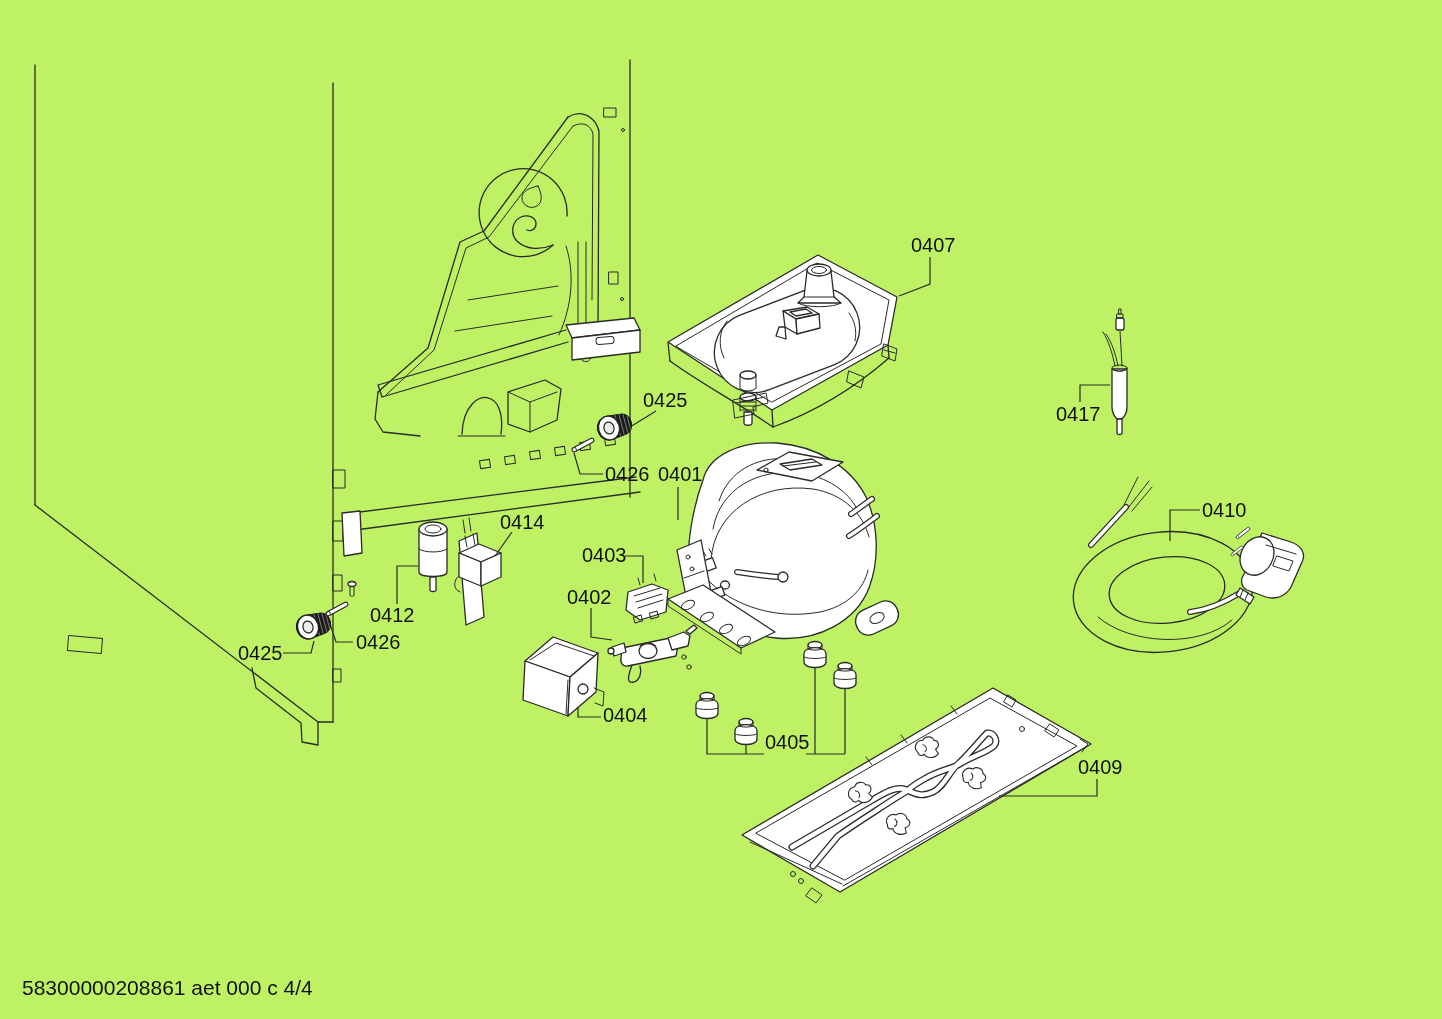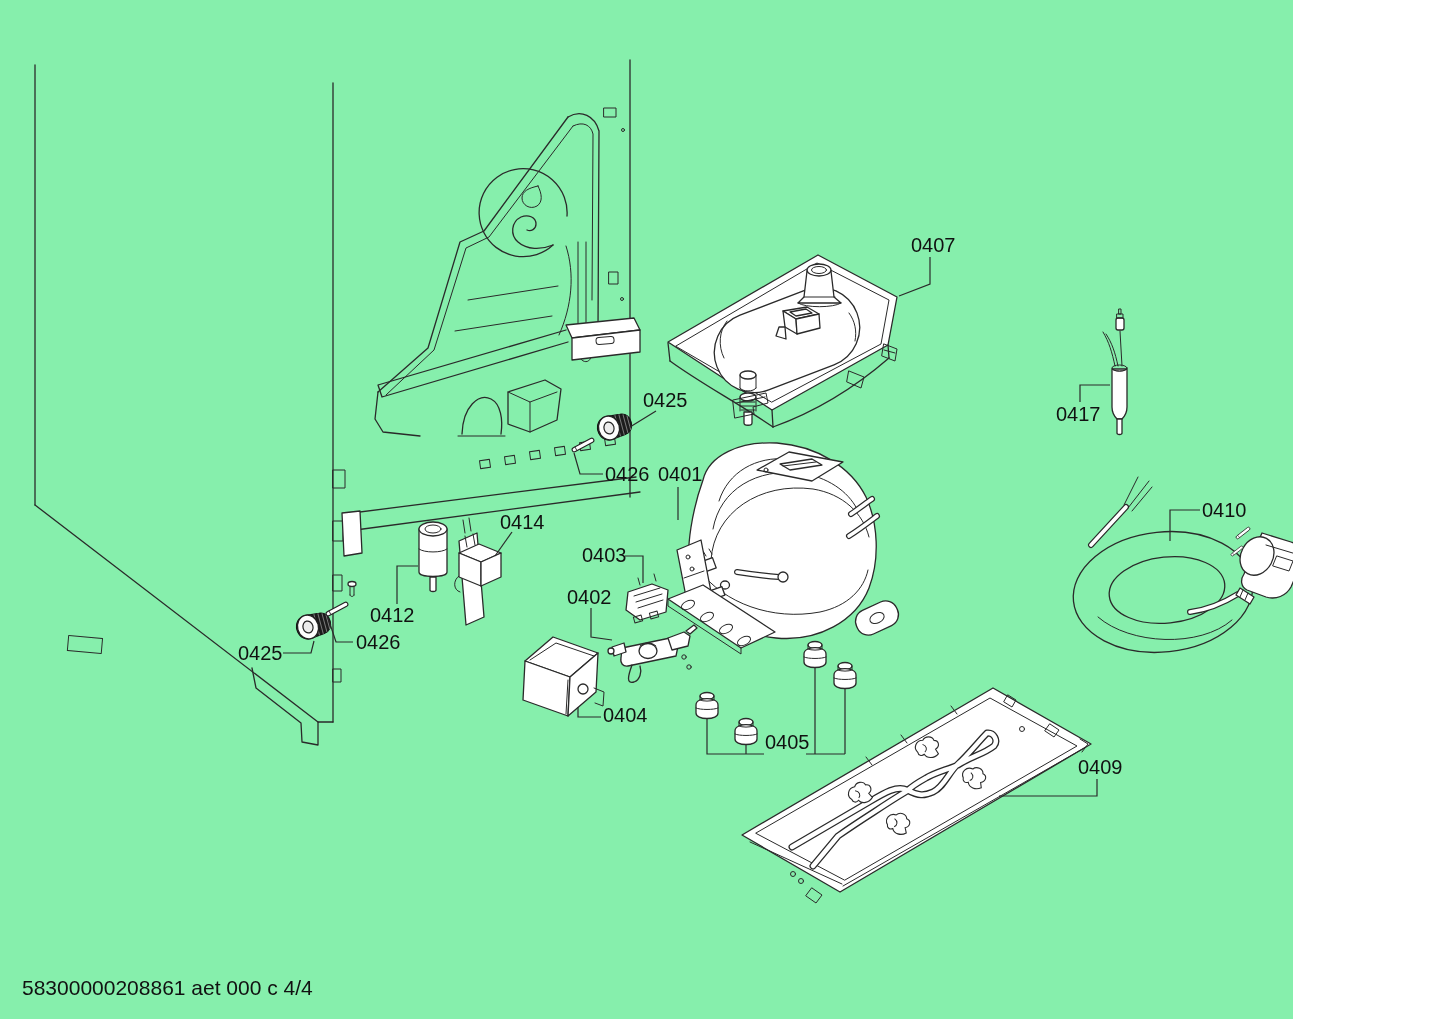--- a/index.html
+++ b/index.html
@@ -1,16 +1,16 @@
 <!DOCTYPE html>
 <html><head>
 <meta charset="utf-8">
 <style>
   html,body{margin:0;padding:0;background:#fff;}
-  .page{position:relative;width:1293px;height:1019px;background:#86efac;overflow:hidden;
+  .page{position:relative;width:1442px;height:1019px;background:#bef264;overflow:hidden;
         font-family:"Liberation Sans",sans-serif;}
   svg{display:block}
   .ln{fill:none;stroke:#2a2a2a;stroke-width:1.3;stroke-linecap:round;stroke-linejoin:round}
   .thin{fill:none;stroke:#2a2a2a;stroke-width:1;stroke-linecap:round;stroke-linejoin:round}
   .fw{fill:#ffffff;stroke:#2a2a2a;stroke-width:1.3;stroke-linejoin:round}
   .ldr{fill:none;stroke:#2a2a2a;stroke-width:1.2;stroke-linecap:butt;stroke-linejoin:miter}
   .tubeO{fill:none;stroke:#2a2a2a;stroke-width:7;stroke-linecap:round;stroke-linejoin:round}
   .tubeI{fill:none;stroke:#ffffff;stroke-width:4.4;stroke-linecap:round;stroke-linejoin:round}
   .tube2O{fill:none;stroke:#2a2a2a;stroke-width:6;stroke-linecap:round;stroke-linejoin:round}
   .tube2I{fill:none;stroke:#ffffff;stroke-width:3.6;stroke-linecap:round;stroke-linejoin:round}

